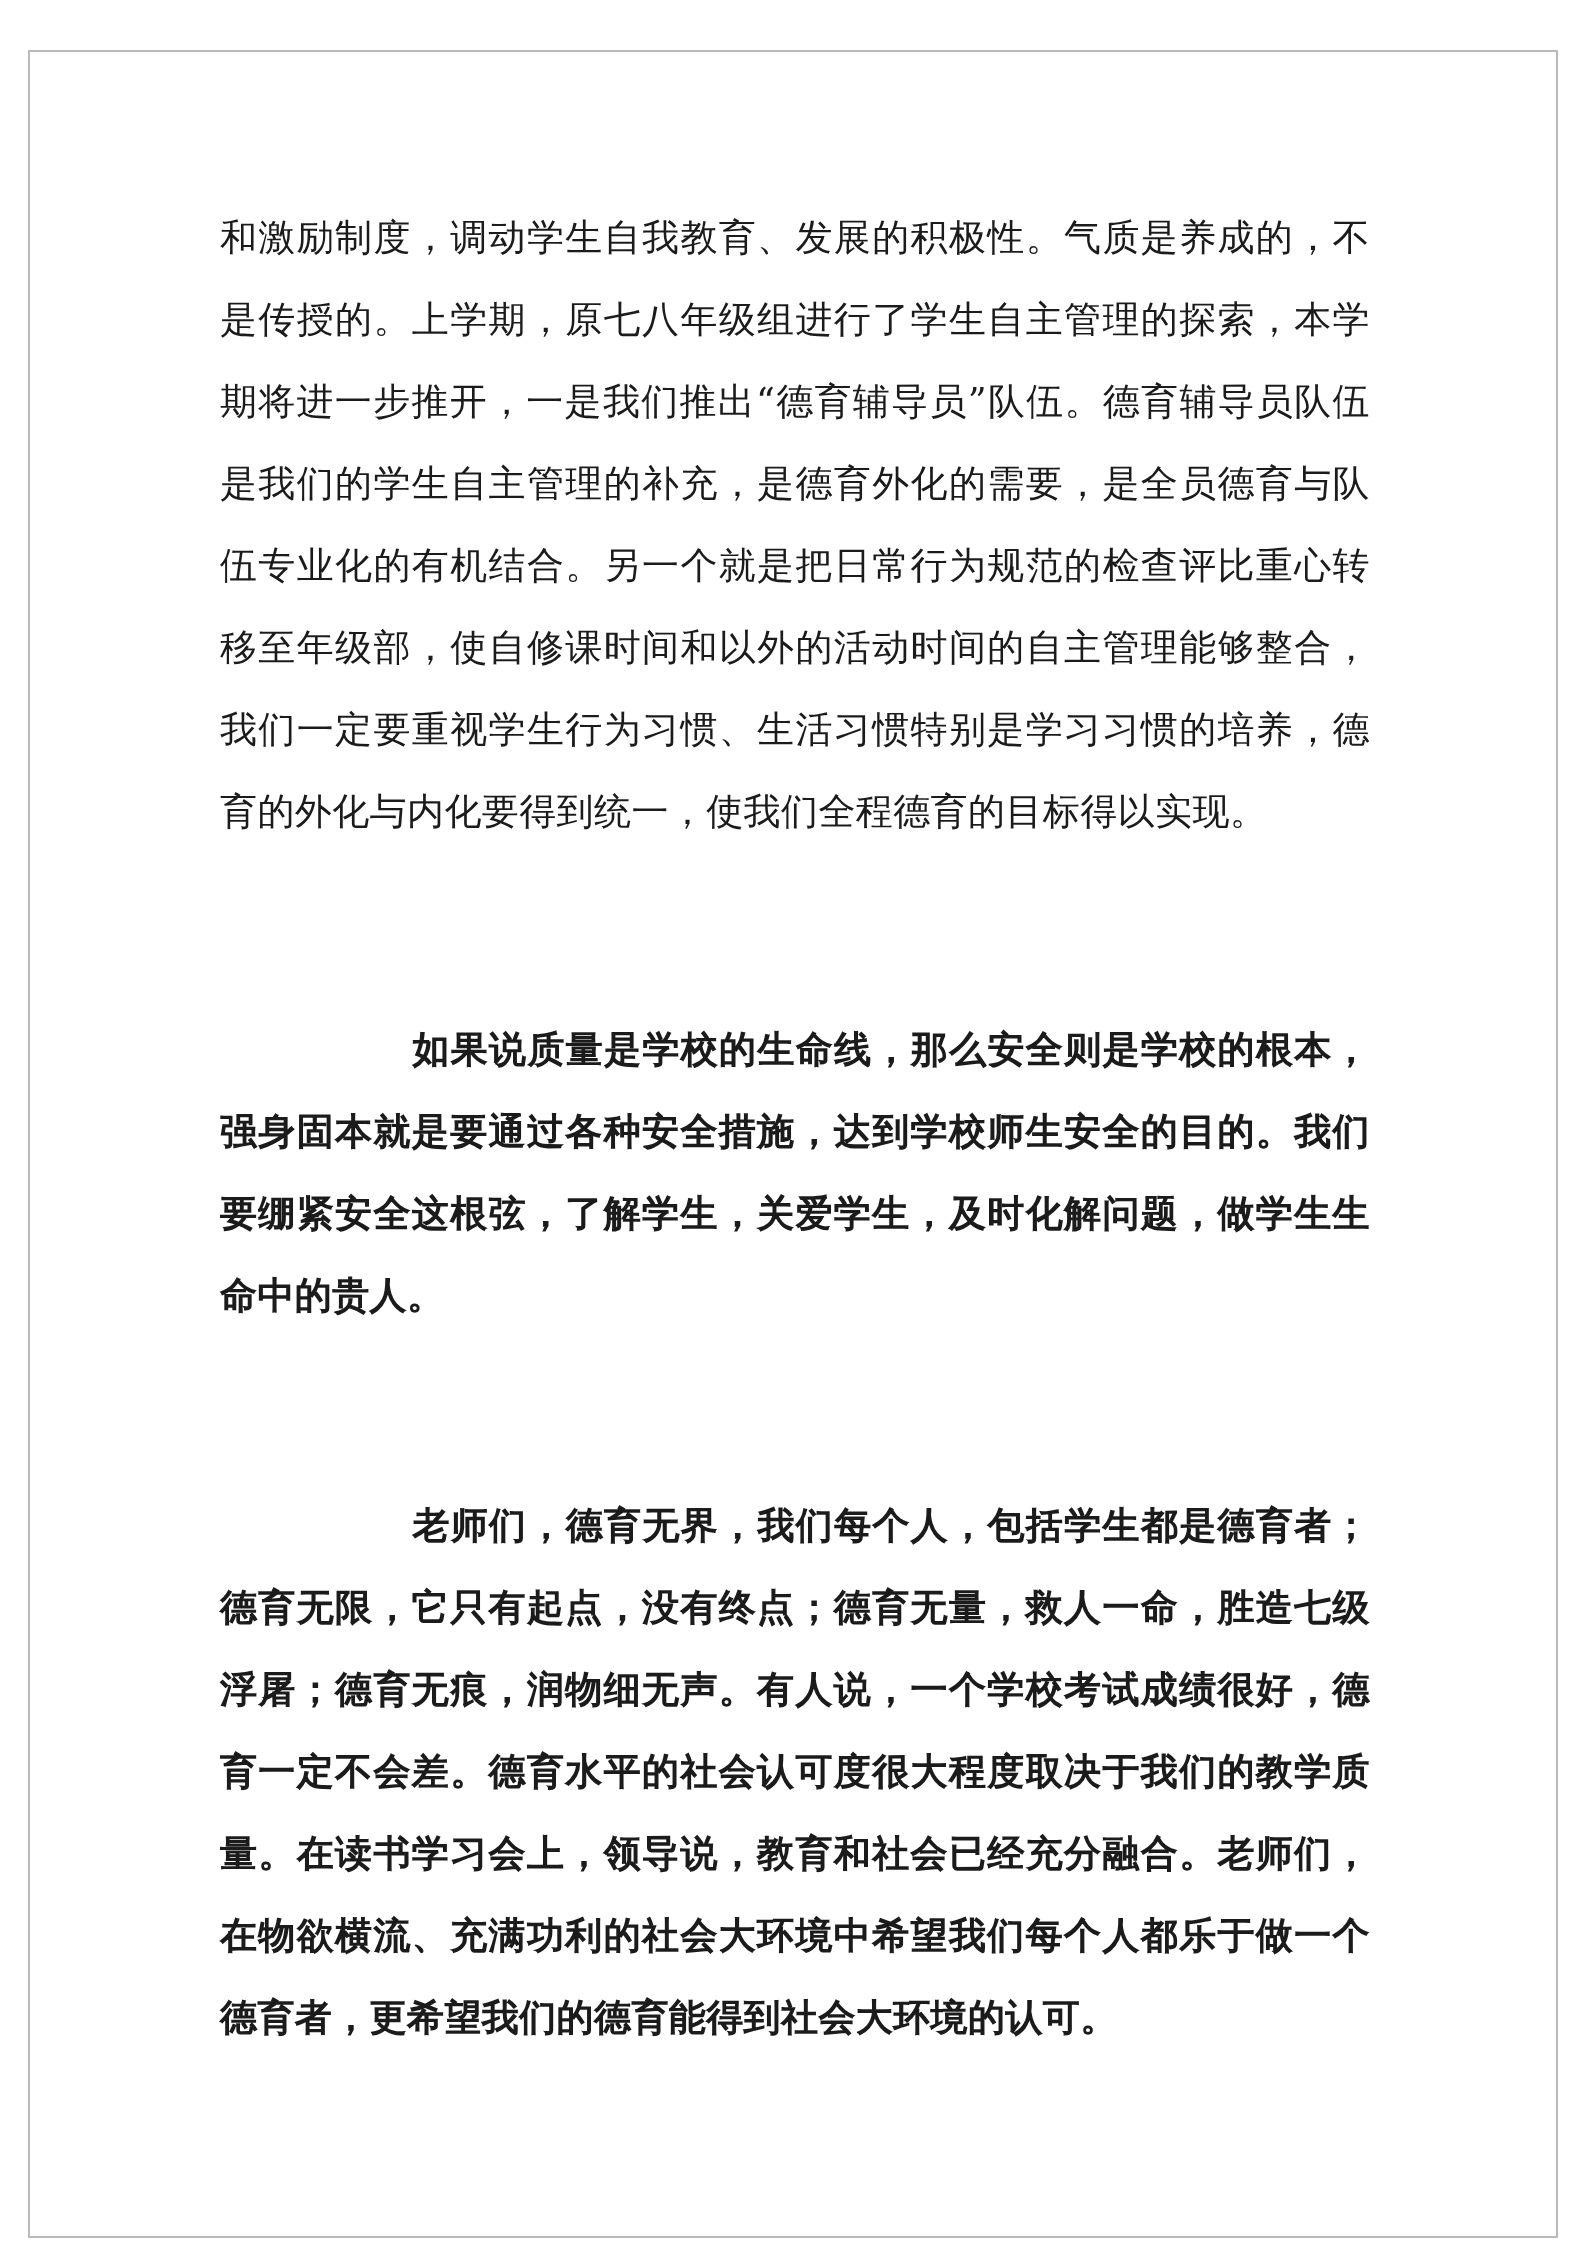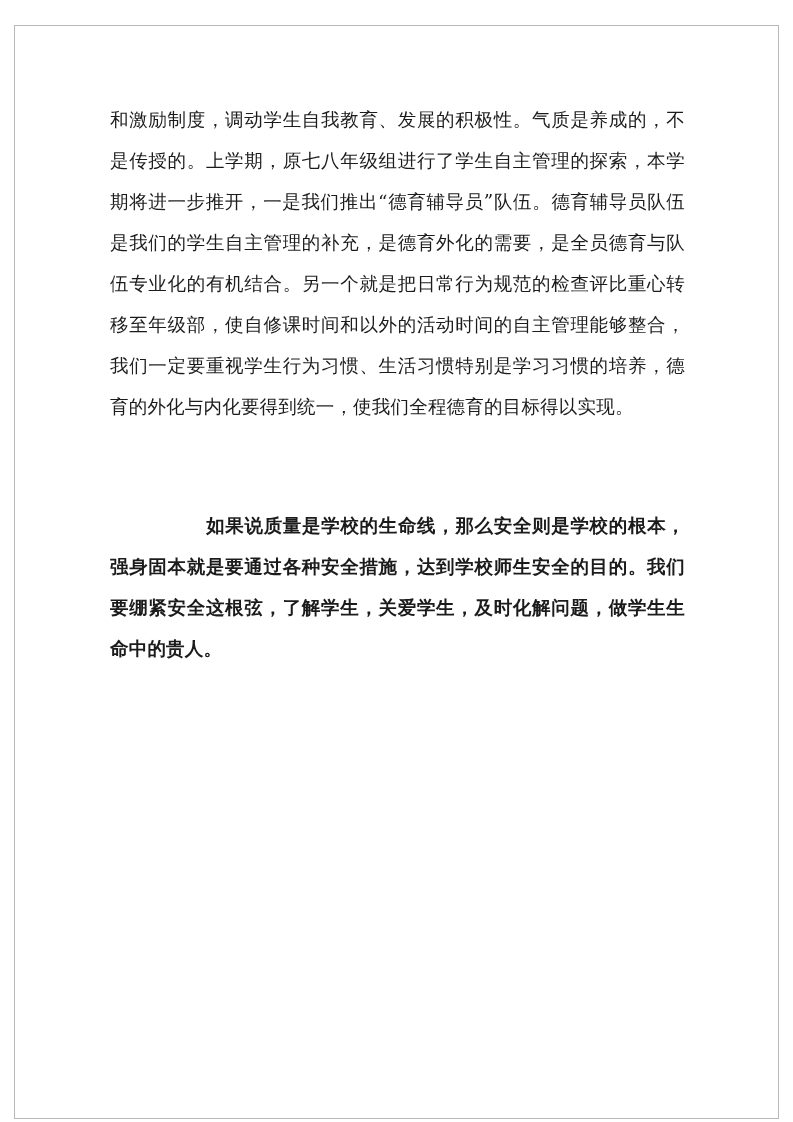--- a/index.html
+++ b/index.html
@@ -59,14 +59,15 @@
 <body>
 
 <div class="page">
   <div class="page-border"></div>
 
   <div class="content">
     <p class="para">和激励制度，调动学生自我教育、发展的积极性。气质是养成的，不是传授的。上学期，原七八年级组进行了学生自主管理的探索，本学期将进一步推开，一是我们推出“德育辅导员”队伍。德育辅导员队伍是我们的学生自主管理的补充，是德育外化的需要，是全员德育与队伍专业化的有机结合。另一个就是把日常行为规范的检查评比重心转移至年级部，使自修课时间和以外的活动时间的自主管理能够整合，我们一定要重视学生行为习惯、生活习惯特别是学习习惯的培养，德育的外化与内化要得到统一，使我们全程德育的目标得以实现。</p>
     <div class="gap-lg"></div>
     <p class="para indent">如果说质量是学校的生命线，那么安全则是学校的根本，强身固本就是要通过各种安全措施，达到学校师生安全的目的。我们要绷紧安全这根弦，了解学生，关爱学生，及时化解问题，做学生生命中的贵人。</p>
     <div class="gap-md"></div>
+    <p class="para indent">老师们，德育无界，我们每个人，包括学生都是德育者；德育无限，它只有起点，没有终点；德育无量，救人一命，胜造七级浮屠；德育无痕，润物细无声。有人说，一个学校考试成绩很好，德育一定不会差。德育水平的社会认可度很大程度取决于我们的教学质量。在读书学习会上，领导说，教育和社会已经充分融合。老师们，在物欲横流、充满功利的社会大环境中希望我们每个人都乐于做一个德育者，更希望我们的德育能得到社会大环境的认可。</p>
   </div>
 </div>
 
 </body></html>

